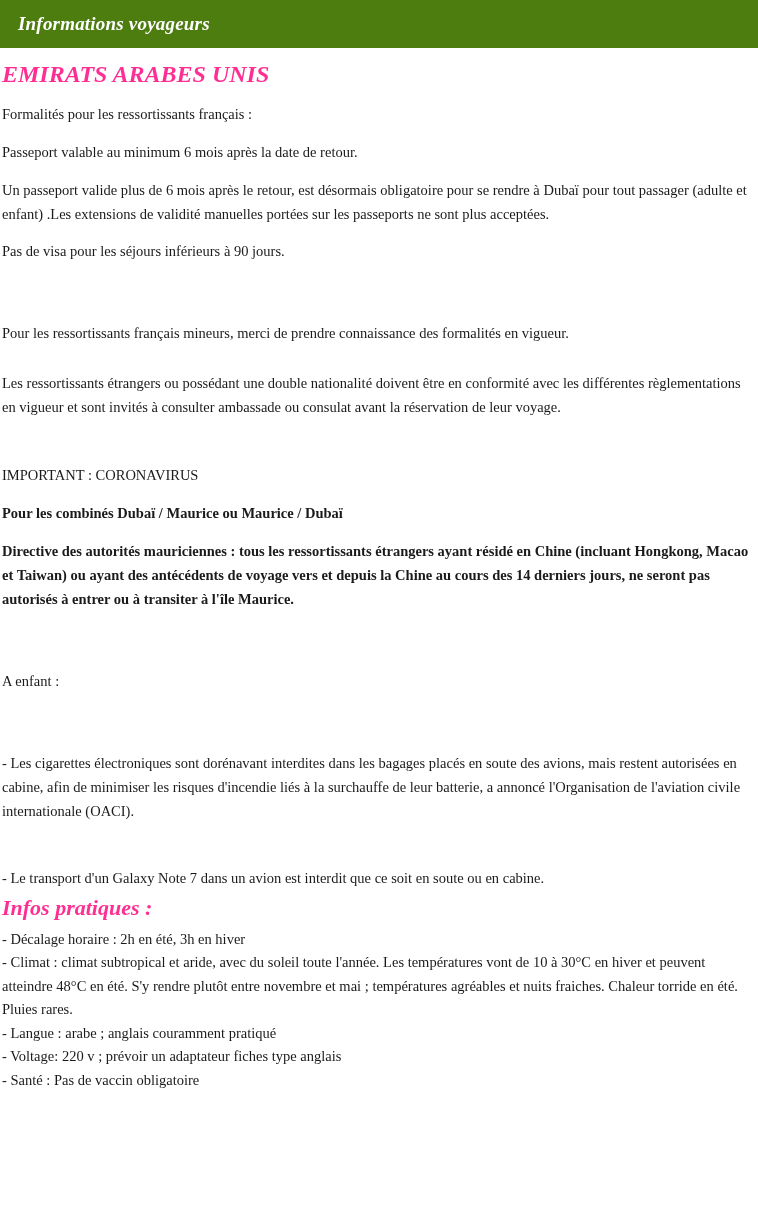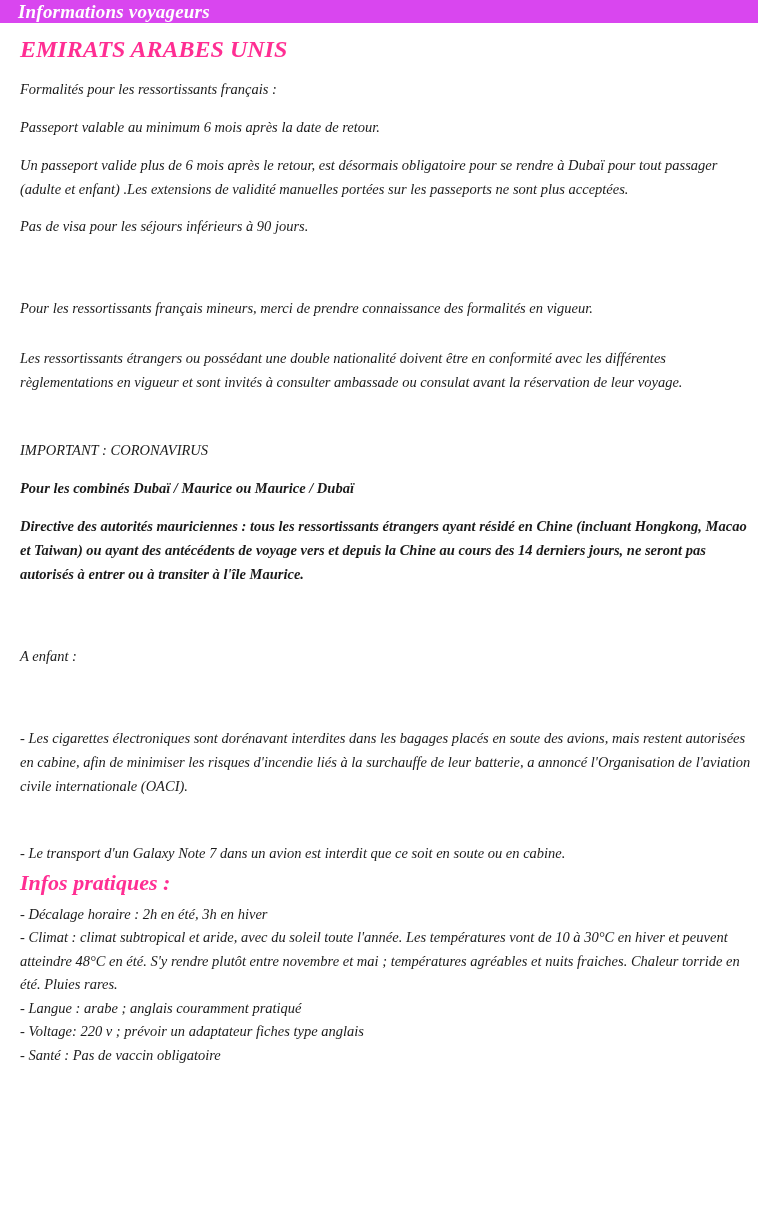--- a/index.html
+++ b/index.html
@@ -11,37 +11,37 @@
     width: 758px;
     min-height: 1207px;
     font-family: "Liberation Serif", serif;
     color: #222222;
   }
   .page {
     position: relative;
     width: 758px;
   }
   .header-bar {
-    background: #d946ef;
-    height: 23px;
+    background: #4d7c0f;
+    height: 48px;
     display: flex;
     align-items: center;
     padding-left: 18px;
     box-sizing: border-box;
   }
   .header-bar .title {
     color: #ffffff;
     font-family: "Liberation Serif", serif;
     font-style: italic;
     font-weight: bold;
     font-size: 19px;
     letter-spacing: 0.2px;
   }
   .content {
-    padding: 0 4px 12px 20px;
+    padding: 0 4px 12px 2px;
   }
   h1.country {
     color: #ff2e93;
     font-family: "Liberation Serif", serif;
     font-style: italic;
     font-weight: bold;
     font-size: 24px;
     margin: 12px 0 0 0;
     line-height: 1.2;
   }
@@ -49,21 +49,20 @@
     color: #ff2e93;
     font-family: "Liberation Serif", serif;
     font-style: italic;
     font-weight: bold;
     font-size: 22px;
     margin: 4px 0 6px 0;
     line-height: 1.2;
   }
   p.para {
     font-family: "Liberation Serif", serif;
-    font-style: italic;
     font-size: 14.5px;
     line-height: 1.65;
     margin: 0;
     color: #1a1a1a;
   }
   p.bold {
     font-weight: bold;
   }
   .spacer-sm { height: 14px; }
   .spacer-md { height: 26px; }

